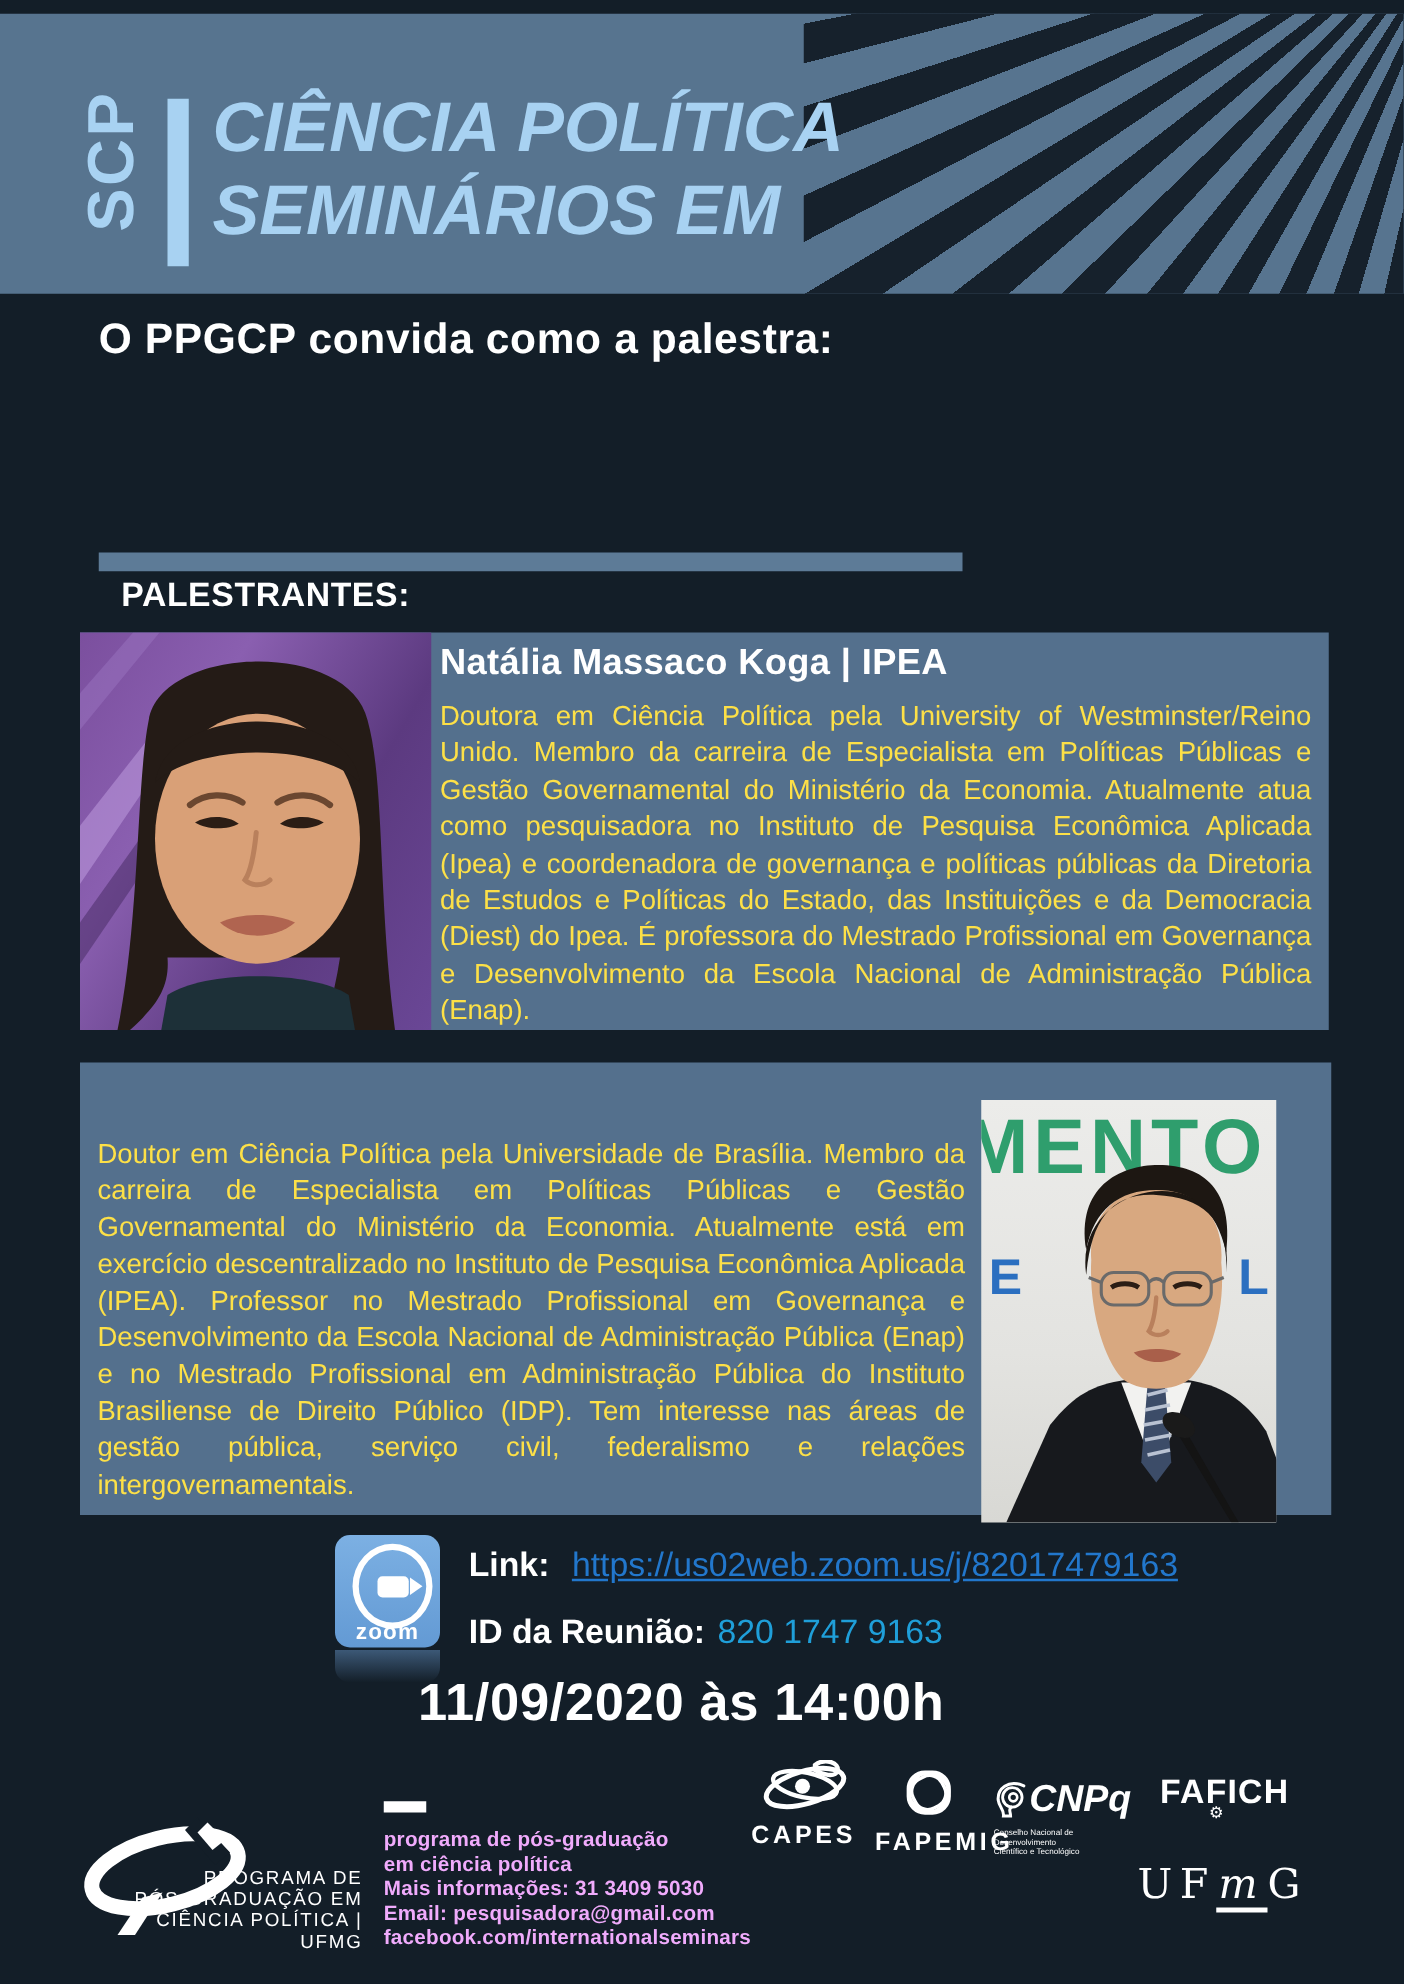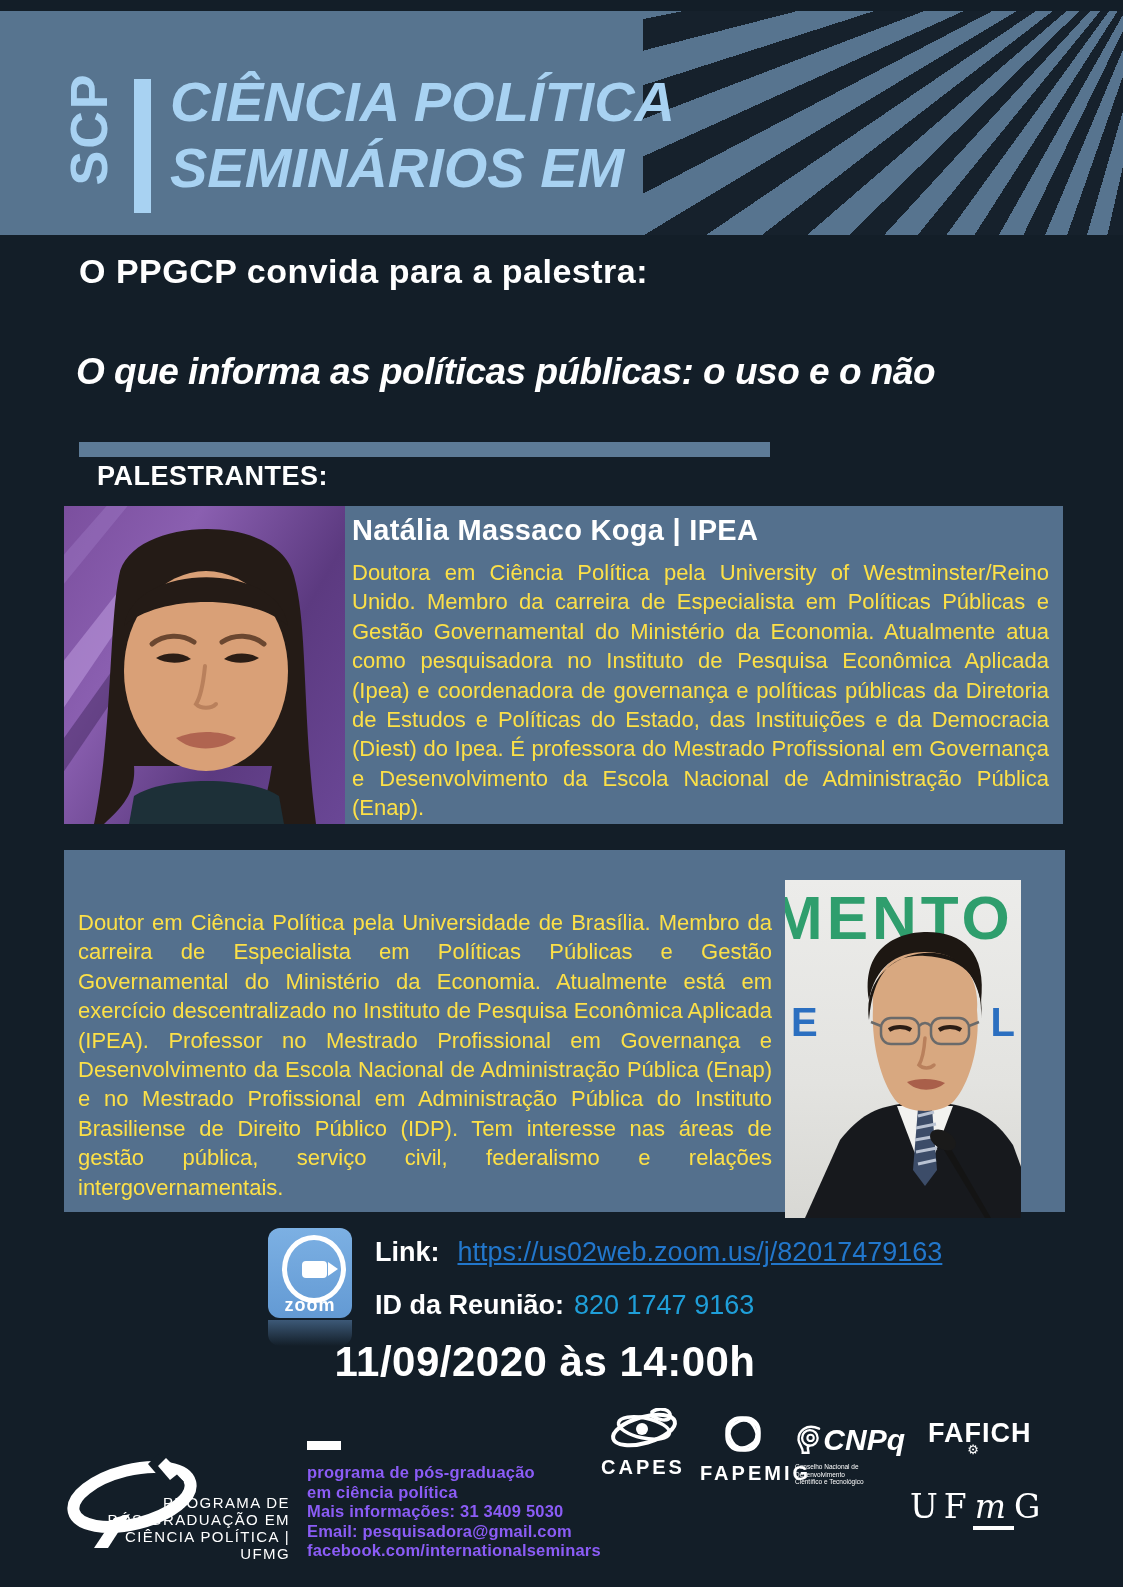--- a/index.html
+++ b/index.html
@@ -131,21 +131,21 @@
 
   
   .cp-logo{position:absolute;left:62px;top:1452px;width:150px;height:100px;}
   .program-lines{
     position:absolute;left:90px;top:1494px;width:200px;text-align:right;
     font-size:15px;color:#fff;letter-spacing:1.4px;line-height:17px;
   }
   .footer-dash{position:absolute;left:307px;top:1441px;width:34px;height:9px;background:#fff;}
   .footer-info{
     position:absolute;left:307px;top:1463px;
-    font-size:16.5px;font-weight:bold;color:#8b5cf6;line-height:19.5px;letter-spacing:.2px;
+    font-size:16.5px;font-weight:bold;color:#f0abfc;line-height:19.5px;letter-spacing:.2px;
   }
   .logo-item{position:absolute;color:#fff;}
   .logo-caption{
     font-size:20px;font-weight:bold;letter-spacing:3px;color:#fff;text-align:center;margin-top:2px;
   }
   .capes{left:600px;top:1408px;width:86px;text-align:center;}
   .fapemig{left:700px;top:1412px;width:86px;text-align:center;}
   .cnpq{left:795px;top:1418px;width:110px;}
   .cnpq-row{display:flex;align-items:center;}
   .cnpq-text{font-size:30px;font-weight:bold;font-style:italic;letter-spacing:0;}
@@ -162,23 +162,22 @@
 <div class="header">
   <div class="stripes"></div>
   <div class="scp-vert">SCP</div>
   <div class="hdr-bar"></div>
   <div class="hdr-title">
     <div>CIÊNCIA POLÍTICA</div>
     <div>SEMINÁRIOS EM</div>
   </div>
 </div>
 
-<div class="invite">O PPGCP convida para a palestra:</div>
+<div class="invite">O PPGCP convida como a palestra:</div>
 <div class="talk-title">
-  <div>O que informa as políticas públicas: o uso e o não</div>
 </div>
 <div class="title-underline"></div>
 <div class="speakers-label">PALESTRANTES:</div>
 
 <section class="panel panel1">
   <figure class="photo photo1 abs" style="margin:0">
     <svg width="281" height="318" viewBox="0 0 281 318">
       <path d="M-10,60 L60,-20 L80,-20 L-10,90 Z" fill="#9a74c0" opacity=".5"></path>
       <path d="M-20,180 L90,40 L104,48 L-6,210 Z" fill="#caa9e8" opacity=".45"></path>
       <path d="M-20,260 L80,120 L92,130 L-10,280 Z" fill="#43285f" opacity=".5"></path>

